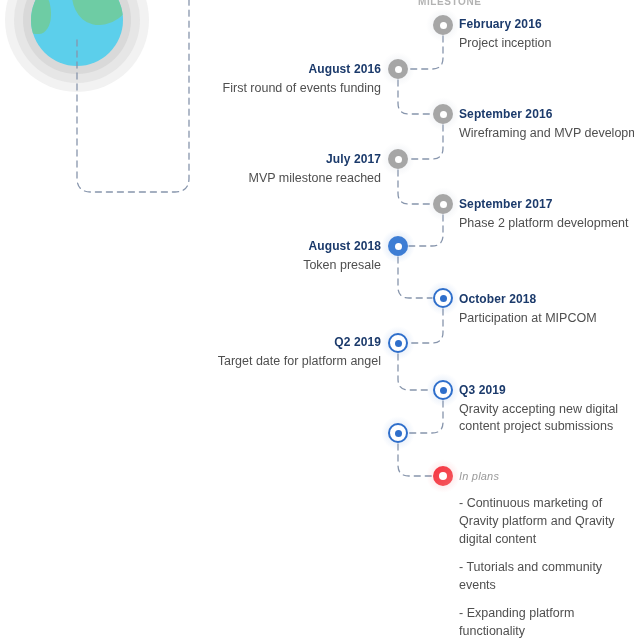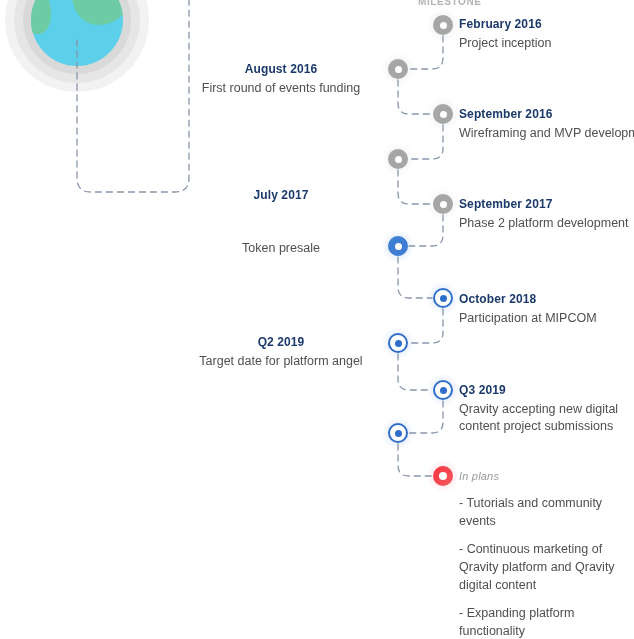--- a/index.html
+++ b/index.html
@@ -134,21 +134,21 @@
   }
   .m-plans .glow {
     background: radial-gradient(circle, rgba(244,70,80,0.22) 0%, rgba(244,70,80,0) 70%);
   }
 
   
   .entry {
     position: absolute;
     width: 200px;
   }
-  .entry.left  { text-align: center; }
+  .entry.left  { text-align: right; }
   .entry.right { text-align: left; }
 
   .entry-date {
     font-size: 12px;
     font-weight: bold;
     color: #1b3a6b;
     line-height: 17px;
     letter-spacing: 0.1px;
   }
   .entry-desc {
@@ -289,30 +289,32 @@
   <div class="entry left" style="left:181px; top:61px;">
     <div class="entry-date">August 2016</div>
     <div class="entry-desc">First round of events funding</div>
   </div>
 
   <div class="entry right" style="left:459px; top:106px;">
     <div class="entry-date">September 2016</div>
     <div class="entry-desc">Wireframing and MVP development</div>
   </div>
 
-  <div class="entry left" style="left:181px; top:151px;margin-top:36px;">
+  <div class="entry left" style="left:181px; top:151px;">
     <div class="entry-date">July 2017</div>
+    <div class="entry-desc">MVP milestone reached</div>
   </div>
 
   <div class="entry right" style="left:459px; top:196px;">
     <div class="entry-date">September 2017</div>
     <div class="entry-desc">Phase 2 platform development</div>
   </div>
 
   <div class="entry left" style="left:181px; top:238px;">
+    <div class="entry-date">August 2018</div>
     <div class="entry-desc">Token presale</div>
   </div>
 
   <div class="entry right" style="left:459px; top:291px;">
     <div class="entry-date">October 2018</div>
     <div class="entry-desc">Participation at MIPCOM</div>
   </div>
 
   <div class="entry left" style="left:181px; top:334px;">
     <div class="entry-date">Q2 2019</div>
@@ -322,18 +324,18 @@
   <div class="entry right" style="left:459px; top:382px;">
     <div class="entry-date">Q3 2019</div>
     <div class="entry-desc">Qravity accepting new digital content project submissions</div>
   </div>
 
   <div class="entry left" style="left:181px; top:425px;">
   </div>
 
   <div id="plans-block">
     <div class="plans-title">In plans</div>
+    <div class="plans-item">- Continuous marketing of Qravity platform and Qravity digital content</div>
     <div class="plans-item">- Tutorials and community events</div>
-    <div class="plans-item">- Continuous marketing of Qravity platform and Qravity digital content</div>
     <div class="plans-item">- Expanding platform functionality</div>
   </div>
 
 </div>
 
 </body></html>

